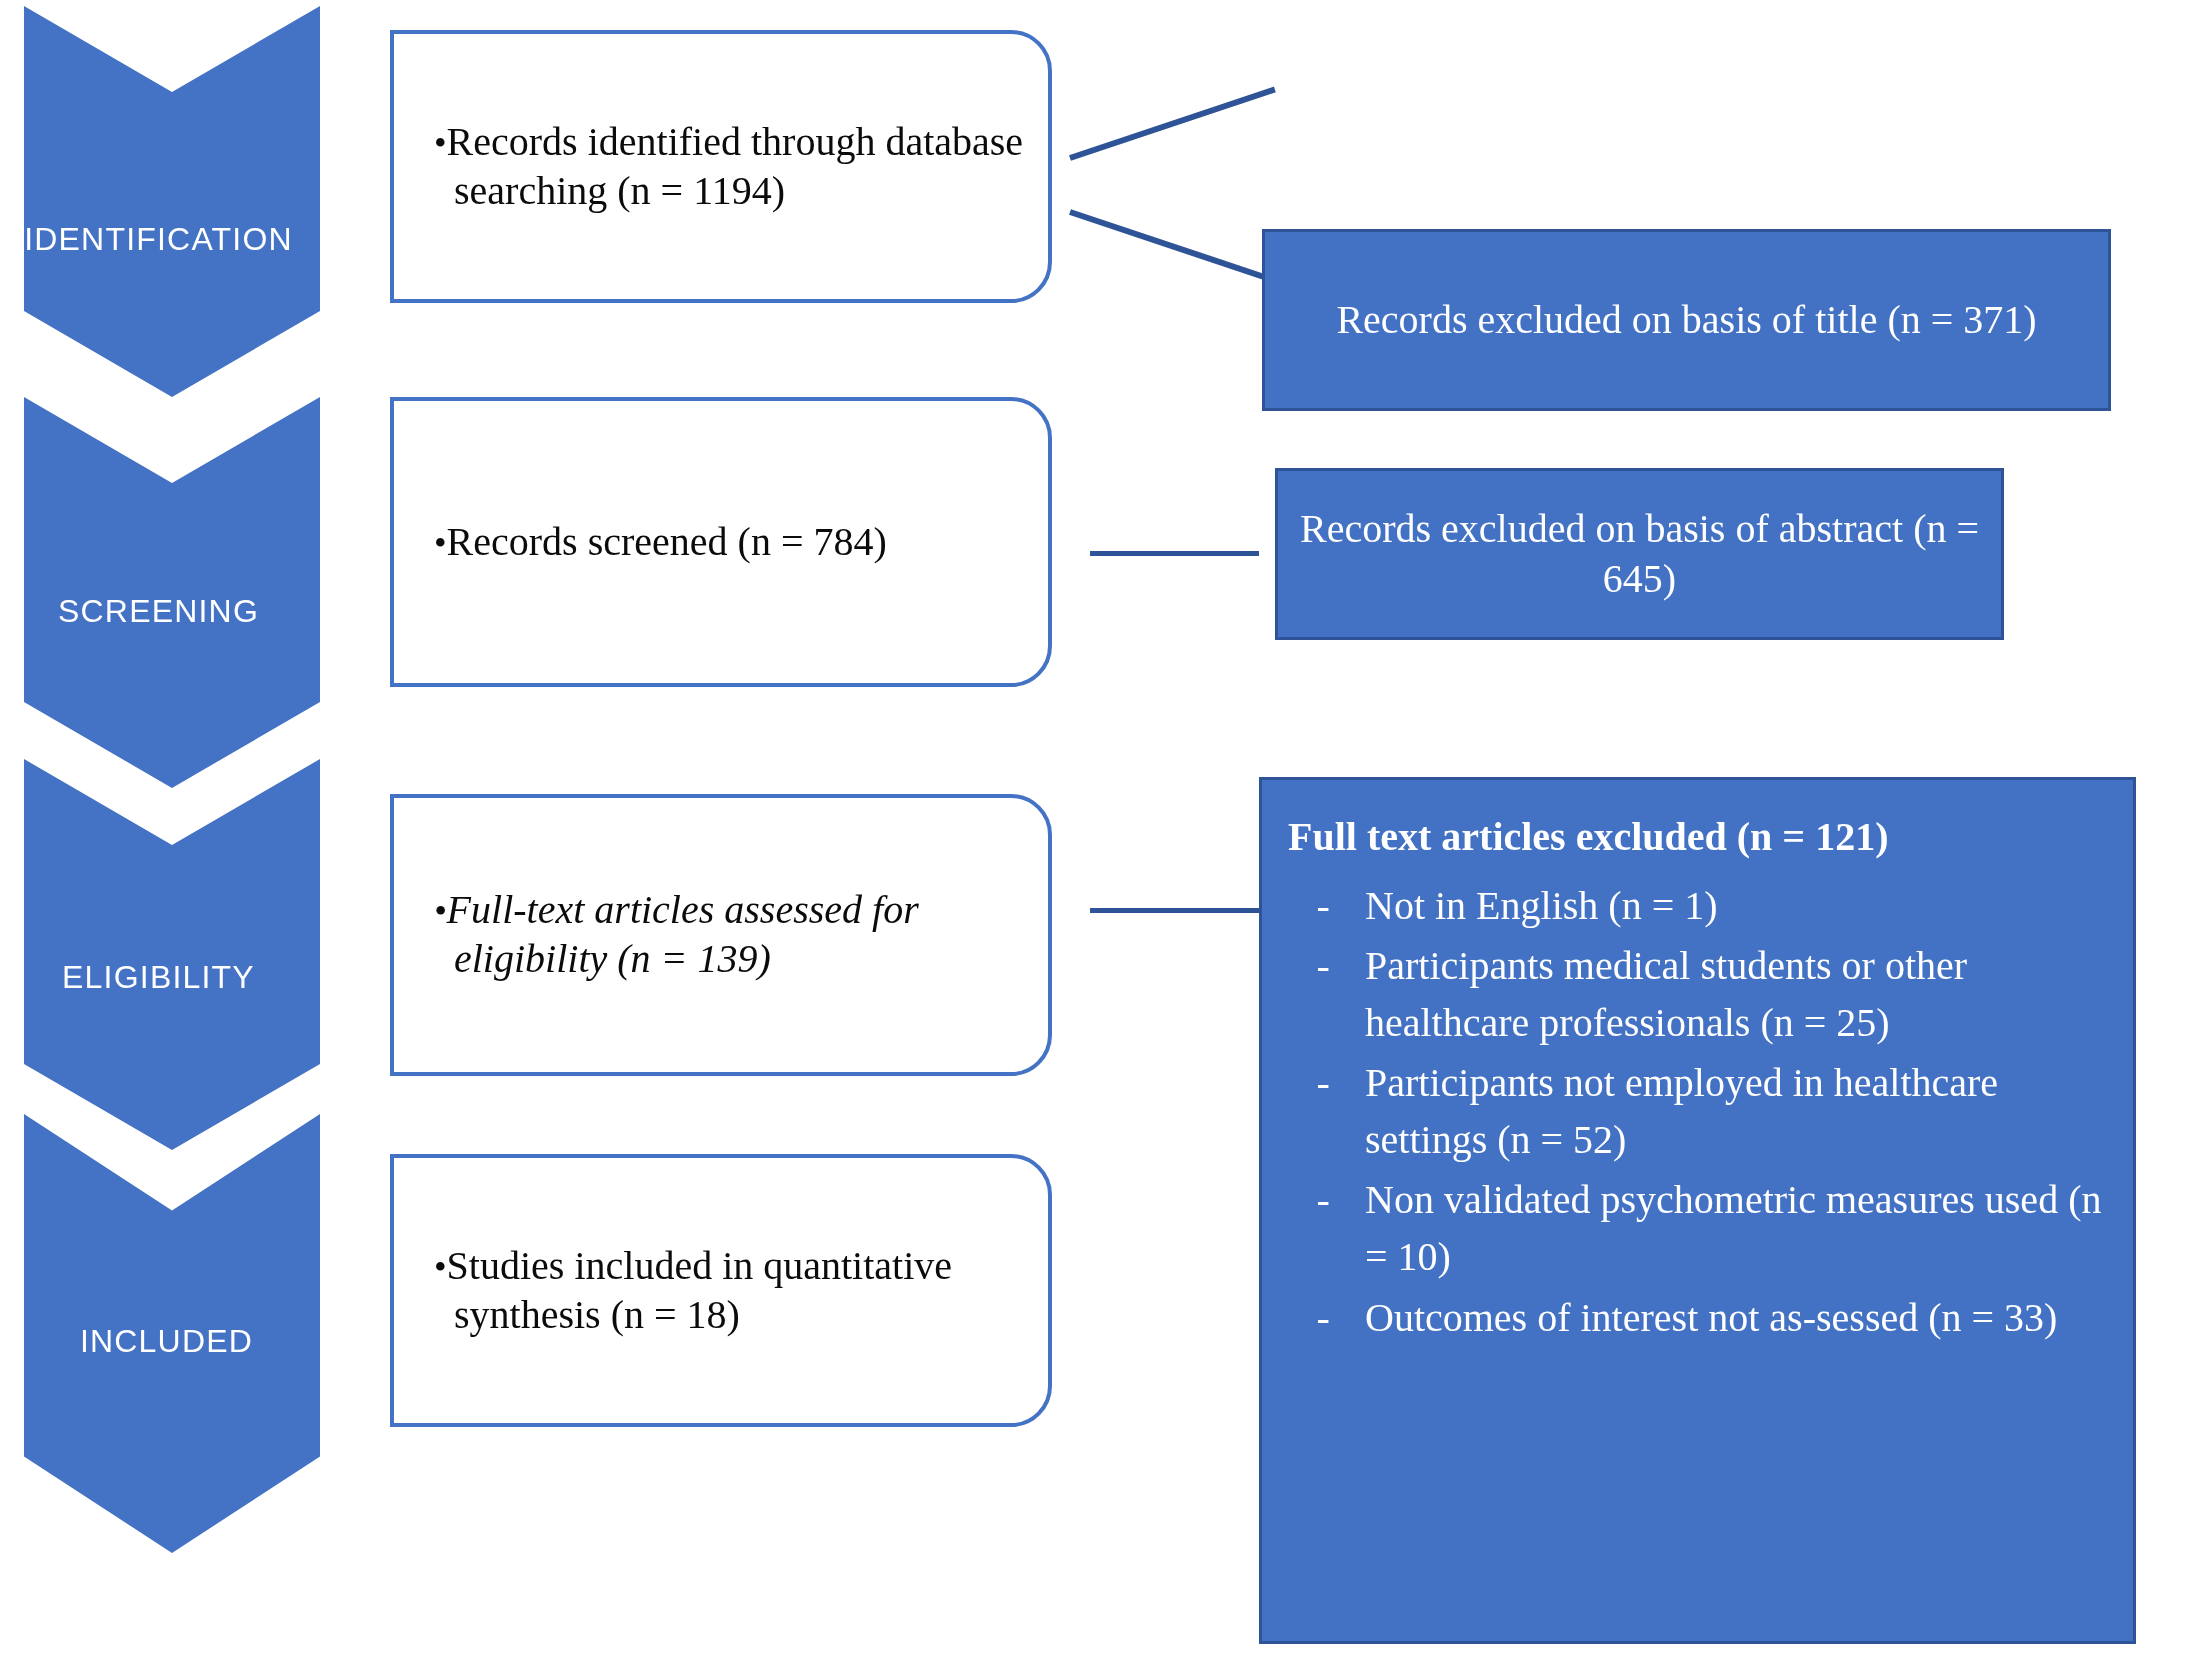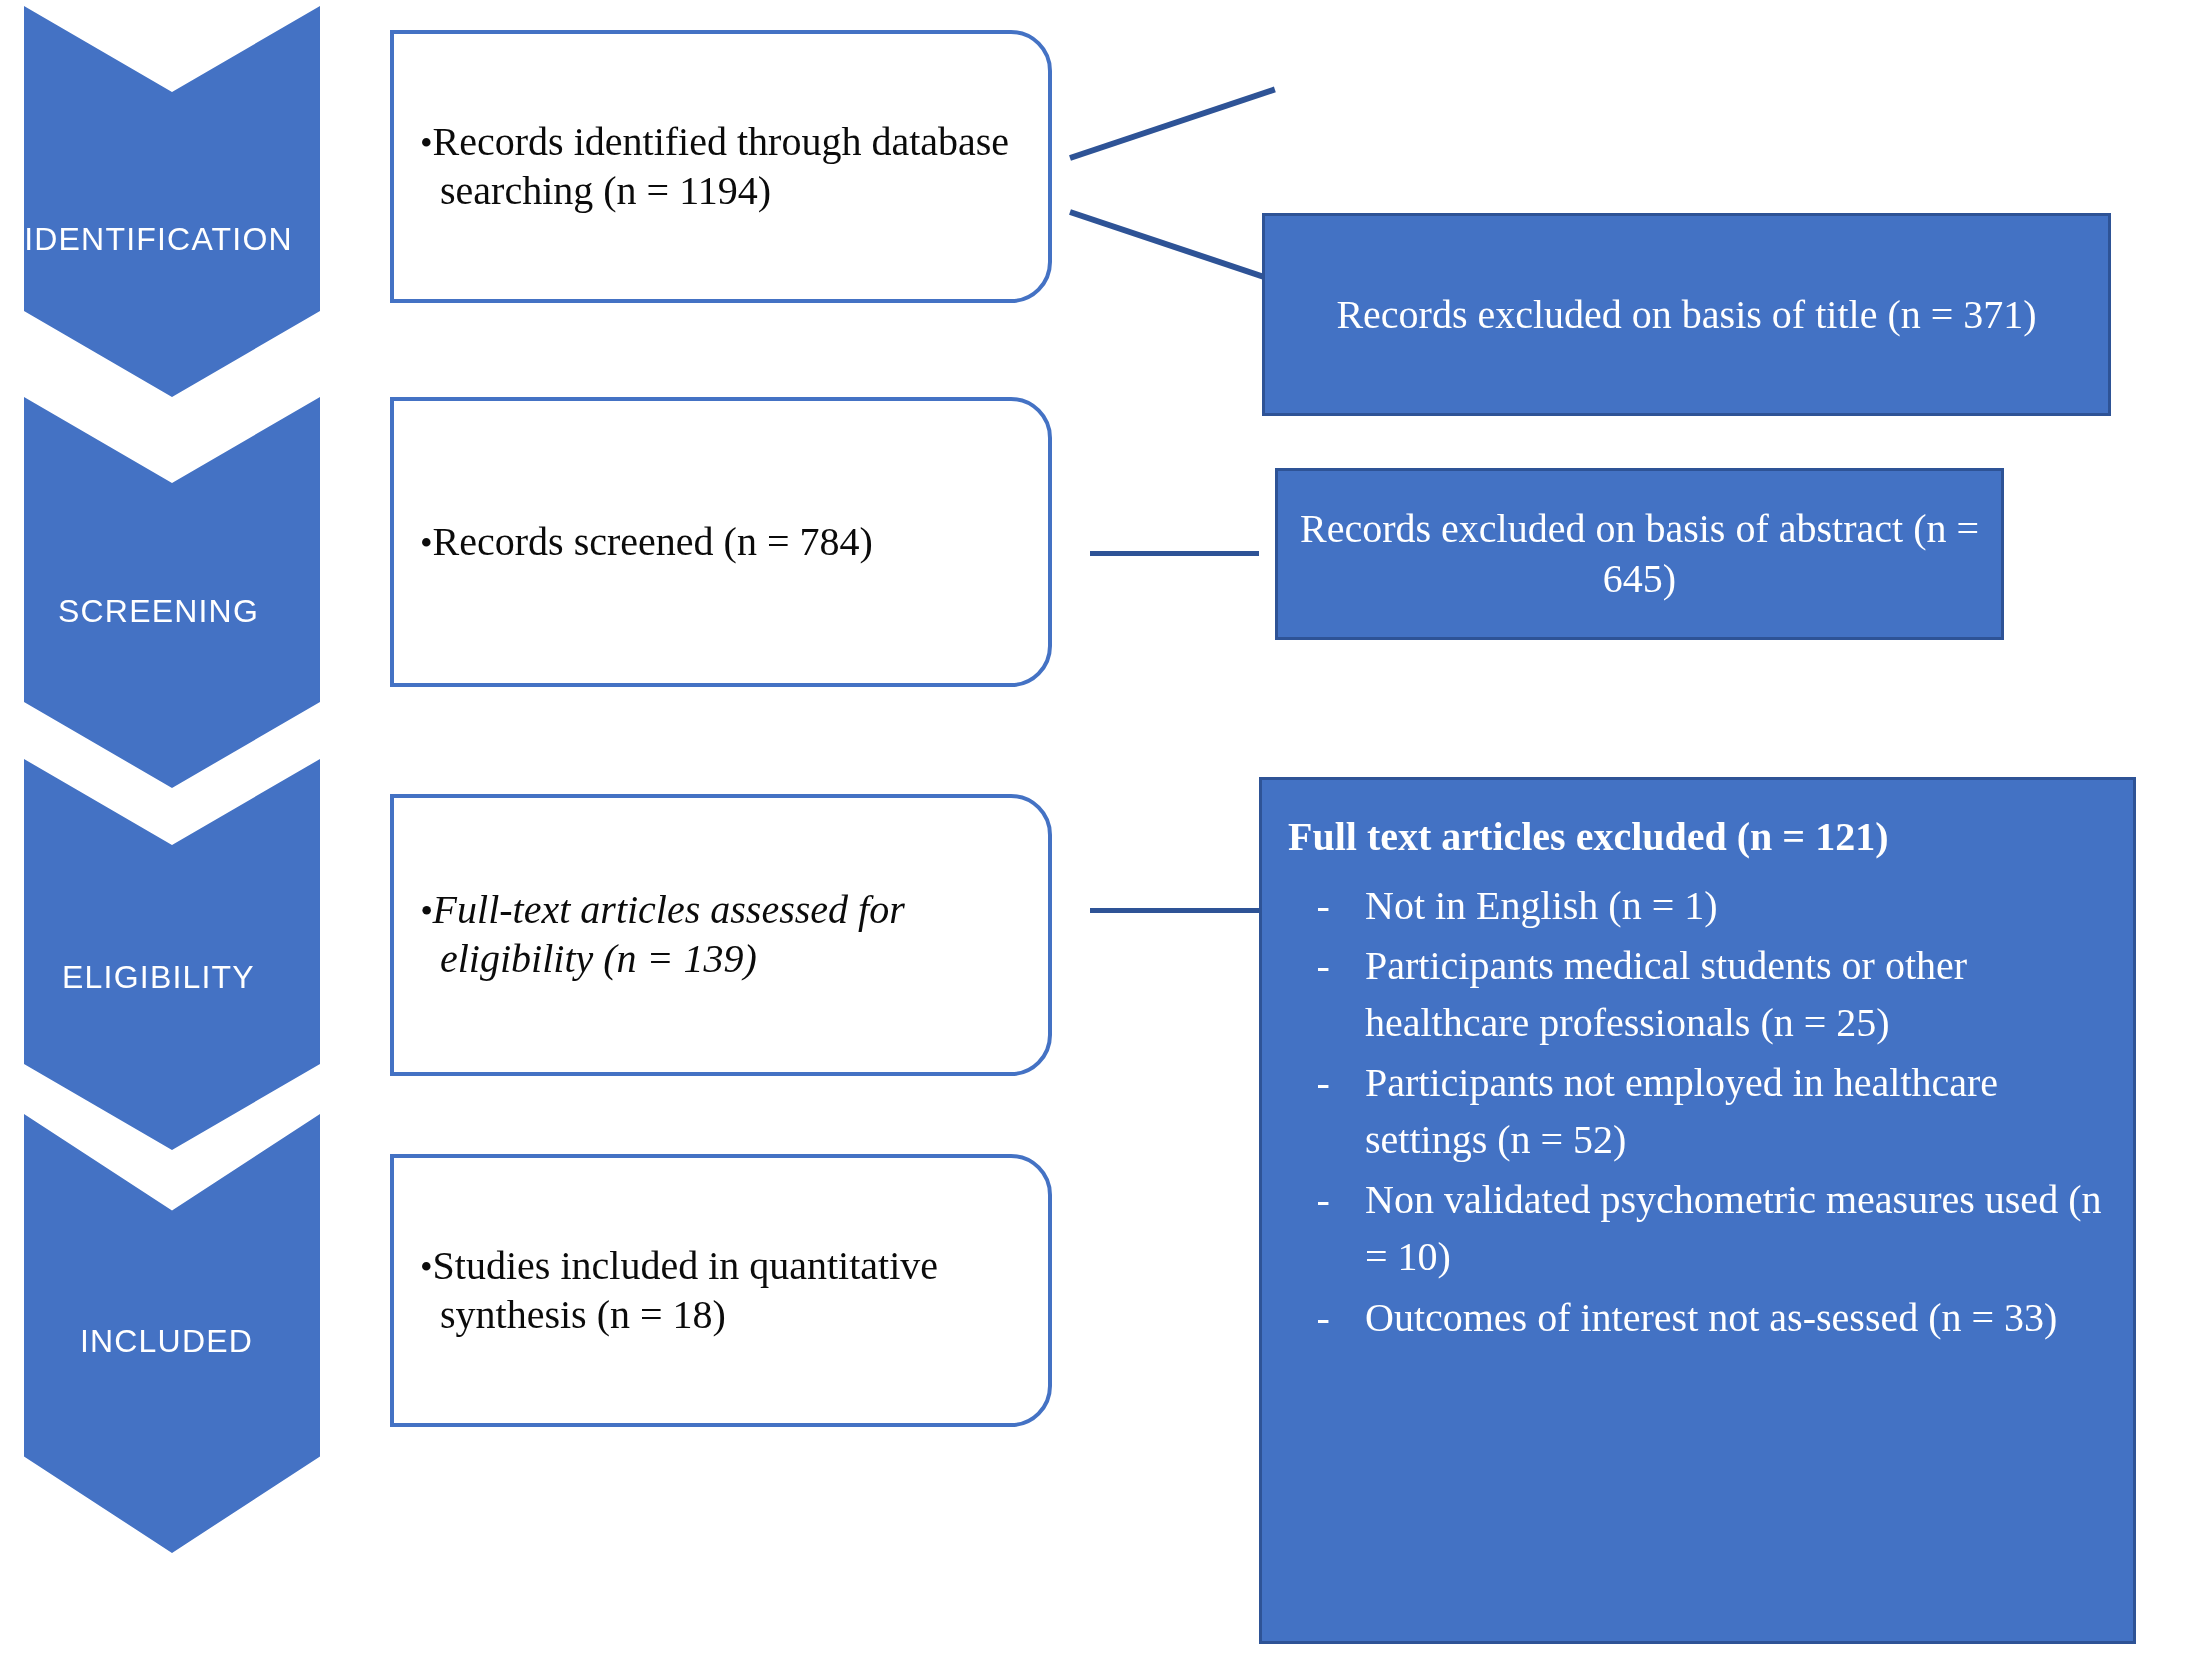--- a/index.html
+++ b/index.html
@@ -53,21 +53,21 @@
     width: 662px;
     box-sizing: border-box;
     border: 4.1px solid #4472C4;
     border-radius: 0 41px 41px 0;
     background: #ffffff;
     display: flex;
     align-items: center;
   }
   .wbox-inner {
     display: block;
-    padding: 0 24px 0 26px;
+    padding: 0 24px 0 40px;
     width: 100%;
     box-sizing: border-box;
   }
   .wbox-text {
     font-family: "Liberation Serif", serif;
     font-size: 40px;
     line-height: 1.22;
     color: #0b0b0b;
     text-indent: -20px;
     padding-left: 20px;
@@ -186,21 +186,21 @@
   </div>
 
   <div class="conn" style="left:1070px; top:155px; width:216px; height:6px; transform: rotate(-18.5deg);"></div>
   <div class="conn" style="left:1070px; top:209px; width:219px; height:6px; transform: rotate(18.5deg);"></div>
 
   <div class="conn-h" style="left:1090px; top:551px; width:169px;"></div>
 
   <div class="conn-h" style="left:1090px; top:908px; width:169px;"></div>
 
 
-  <div class="bbox" style="left:1262px; top:213px; width:849px; height:203px;">
+  <div class="bbox" style="left:1262px; top:229px; width:849px; height:182px;">
     <div class="bbox-text">Records excluded on basis of title (n = 371)</div>
   </div>
 
   <div class="bbox" style="left:1275px; top:468px; width:729px; height:172px;">
     <div class="bbox-text">Records excluded on basis of abstract (n = 645)</div>
   </div>
 
   <div class="bbox-list" style="left:1259px; top:777px; width:877px; height:867px;">
     <div class="bbox-list-title">Full text articles excluded (n = 121)</div>
 

